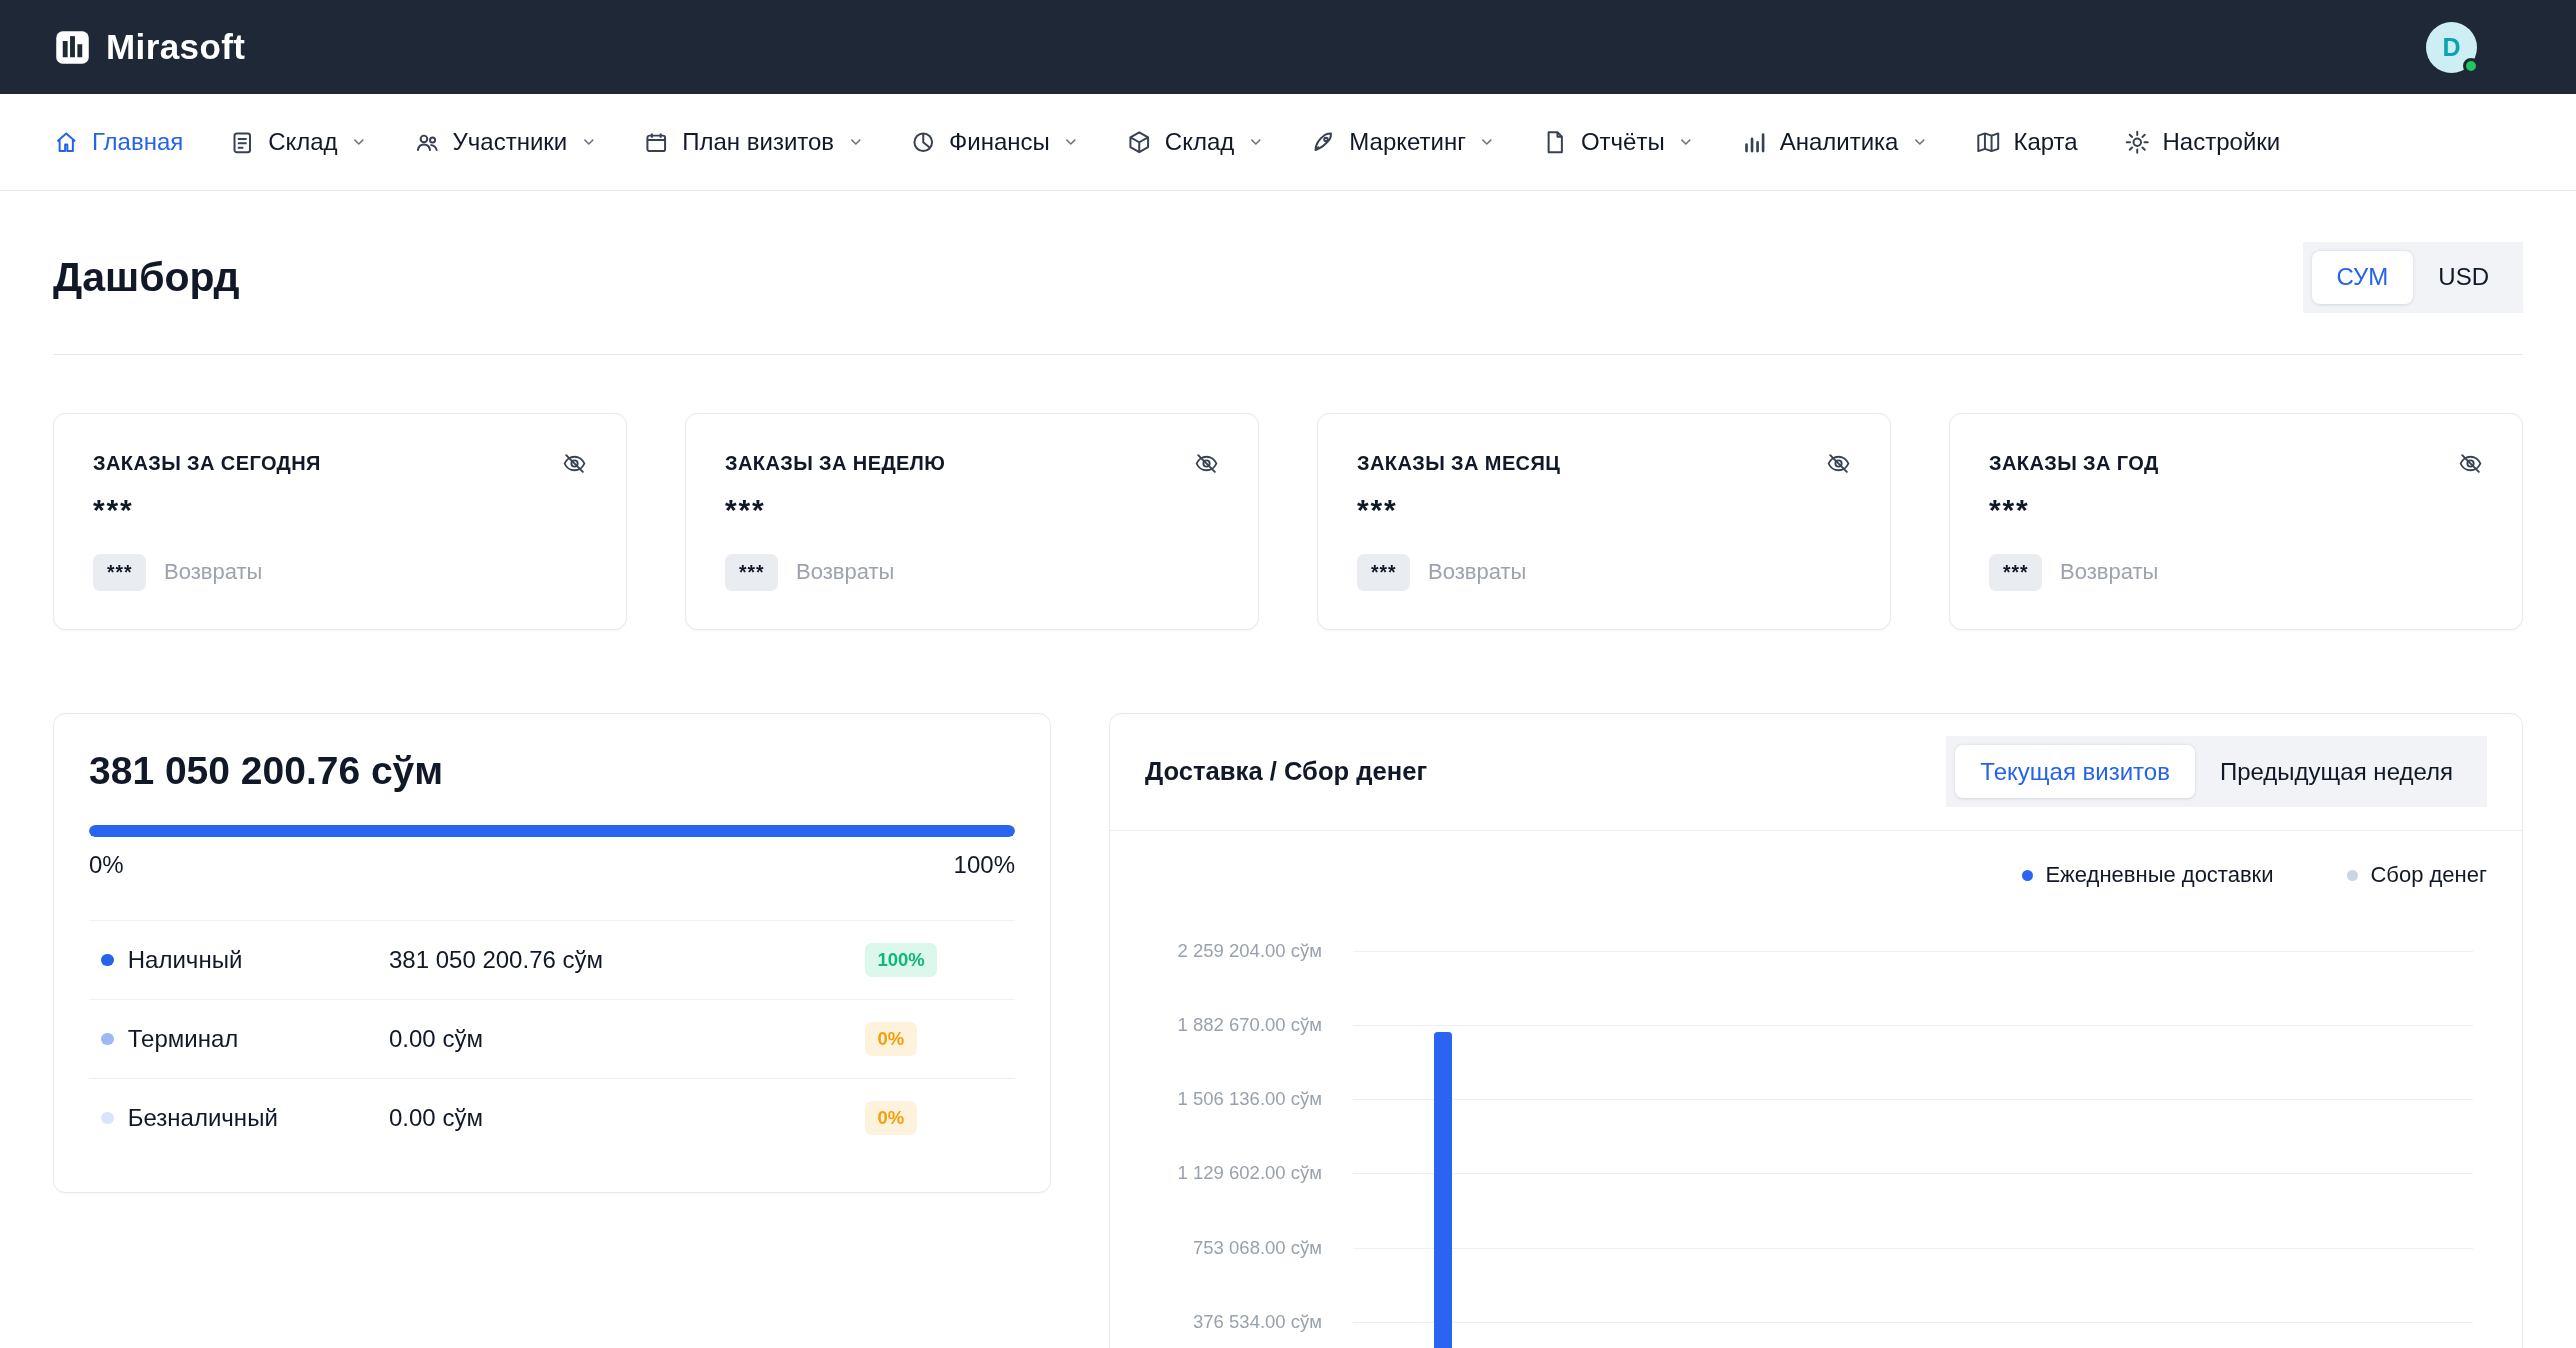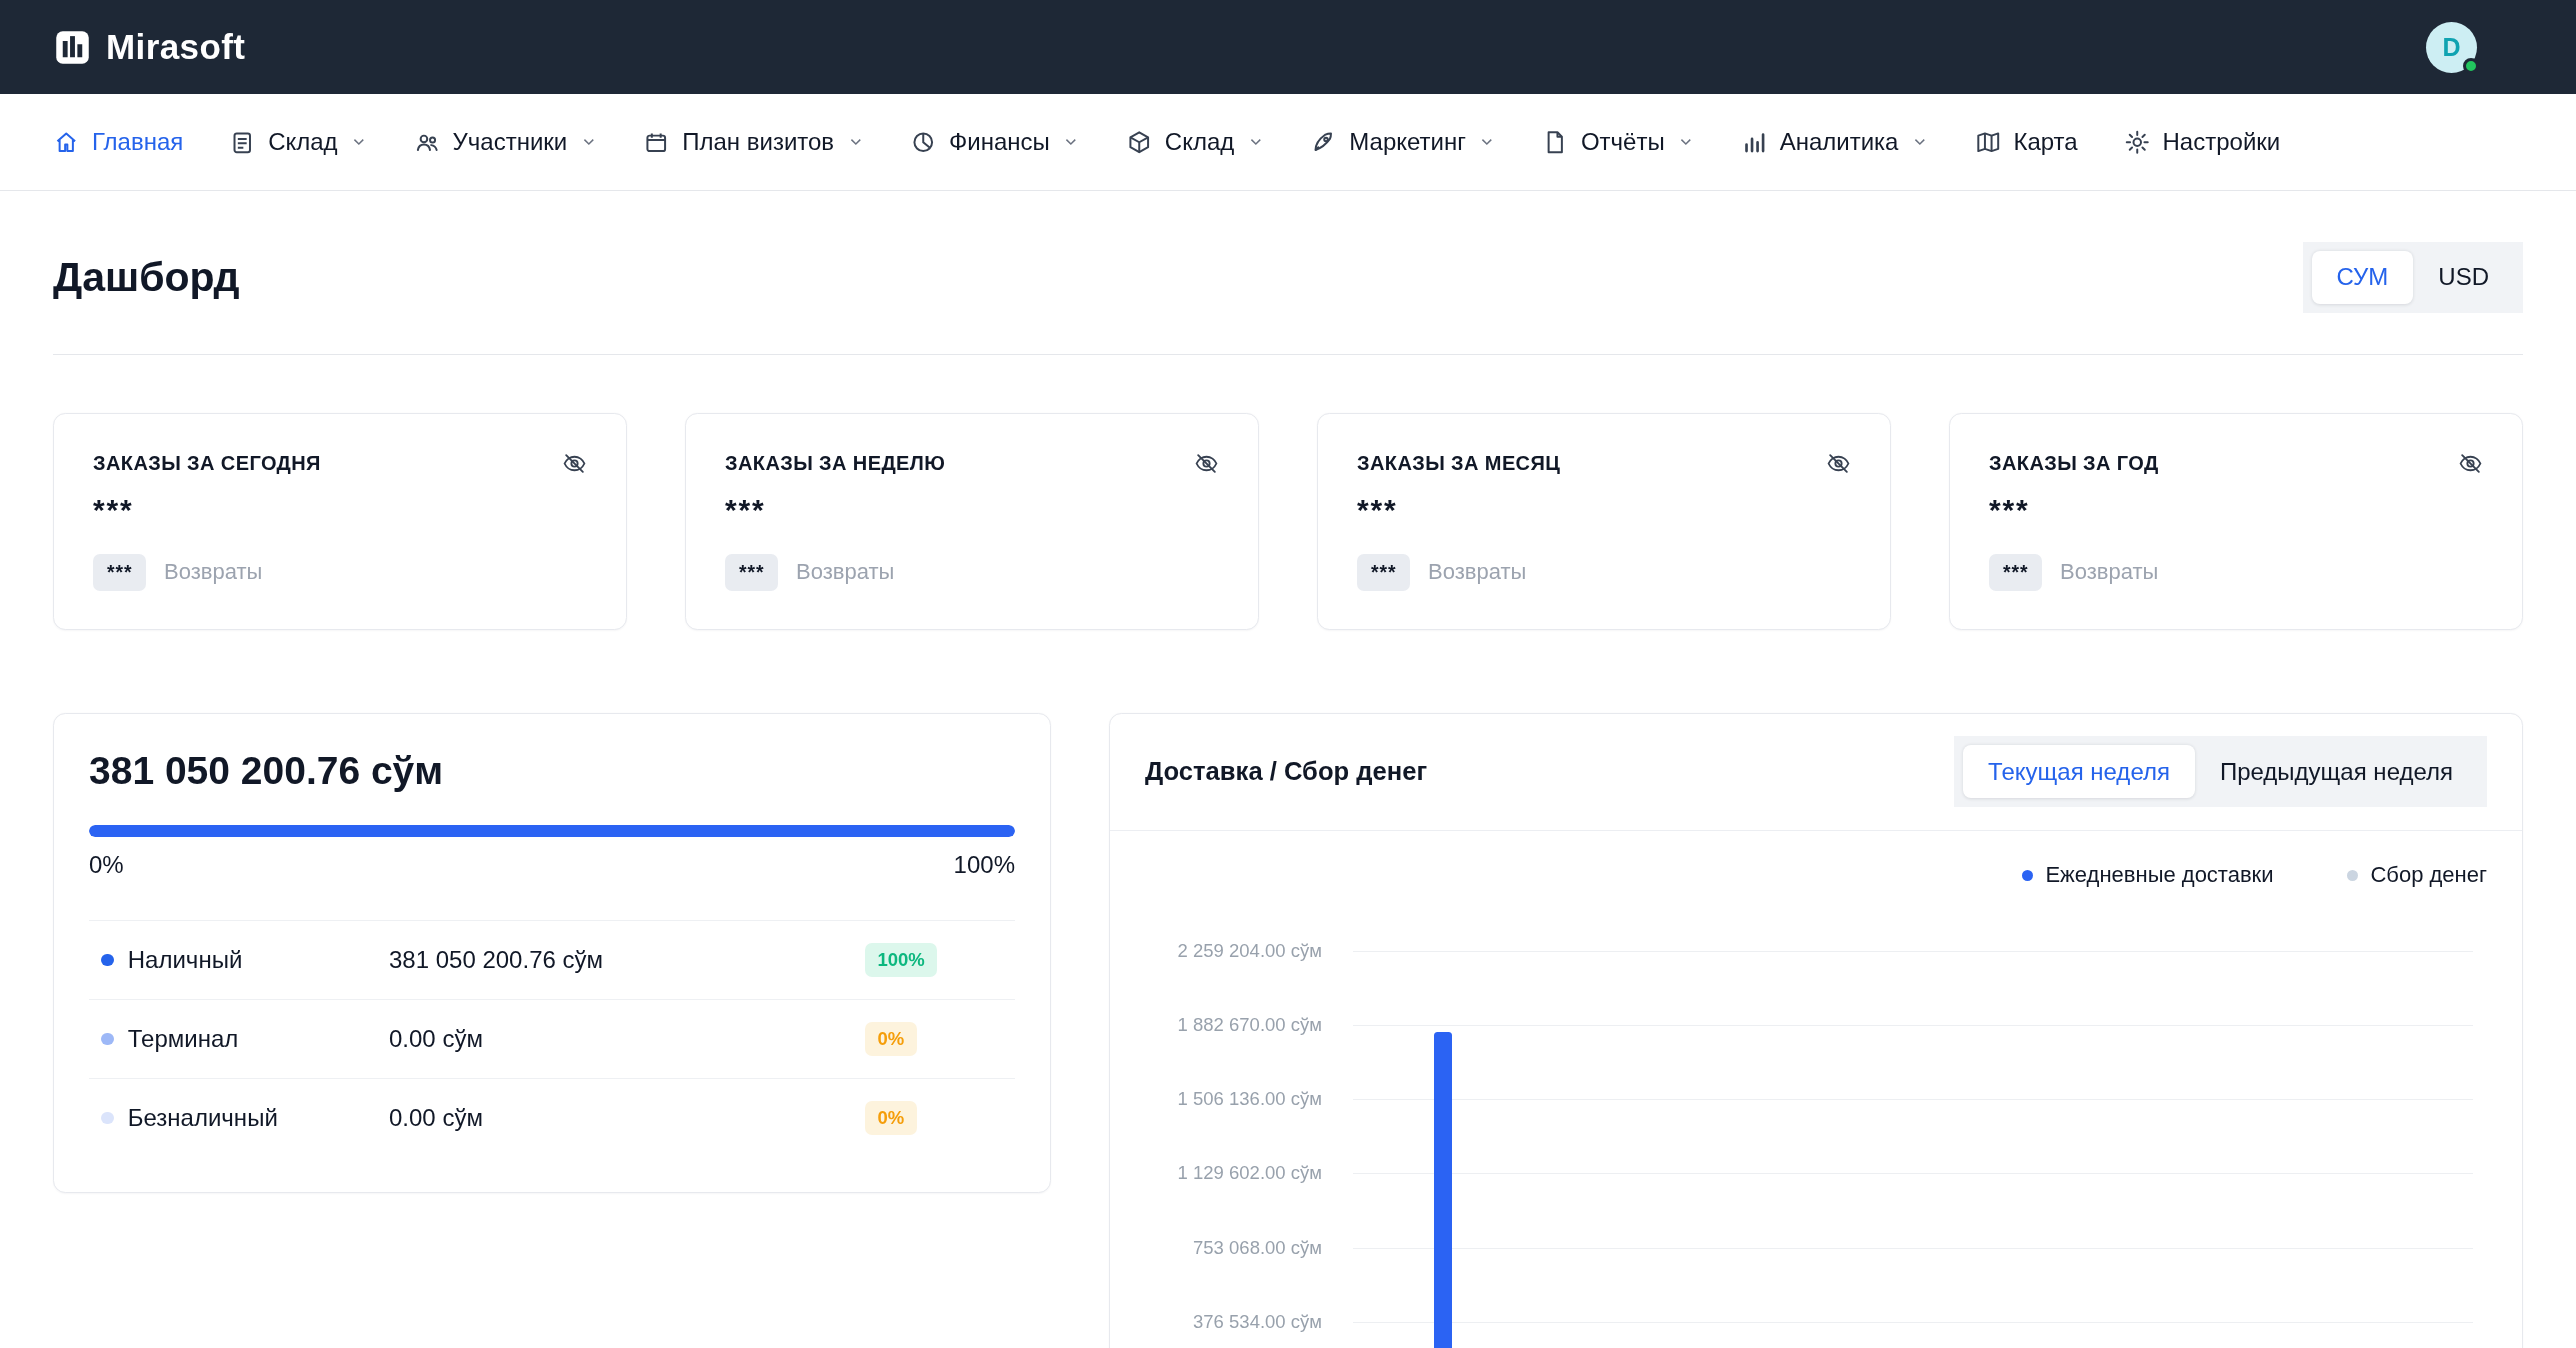--- a/index.html
+++ b/index.html
@@ -385,21 +385,21 @@
             <span><span class="pct-pill pct-orange">0%</span></span>
           </div>
         </div>
       </div>
     </div>
 
     <div class="panel delivery-panel">
       <div class="panel-head">
         <span class="panel-title">Доставка / Сбор денег</span>
         <div class="seg-toggle">
-          <span class="seg active">Текущая неделя</span>
+          <span class="seg active">Текущая визитов</span>
           <span class="seg">Предыдущая неделя</span>
         </div>
       </div>
       <div class="delivery-body">
         <div class="legend-row">
           <span class="legend-item">
             <span class="legend-dot" style="background:#2b63f3"></span>
             <span>Ежедневные доставки</span>
           </span>
           <span class="legend-item">

